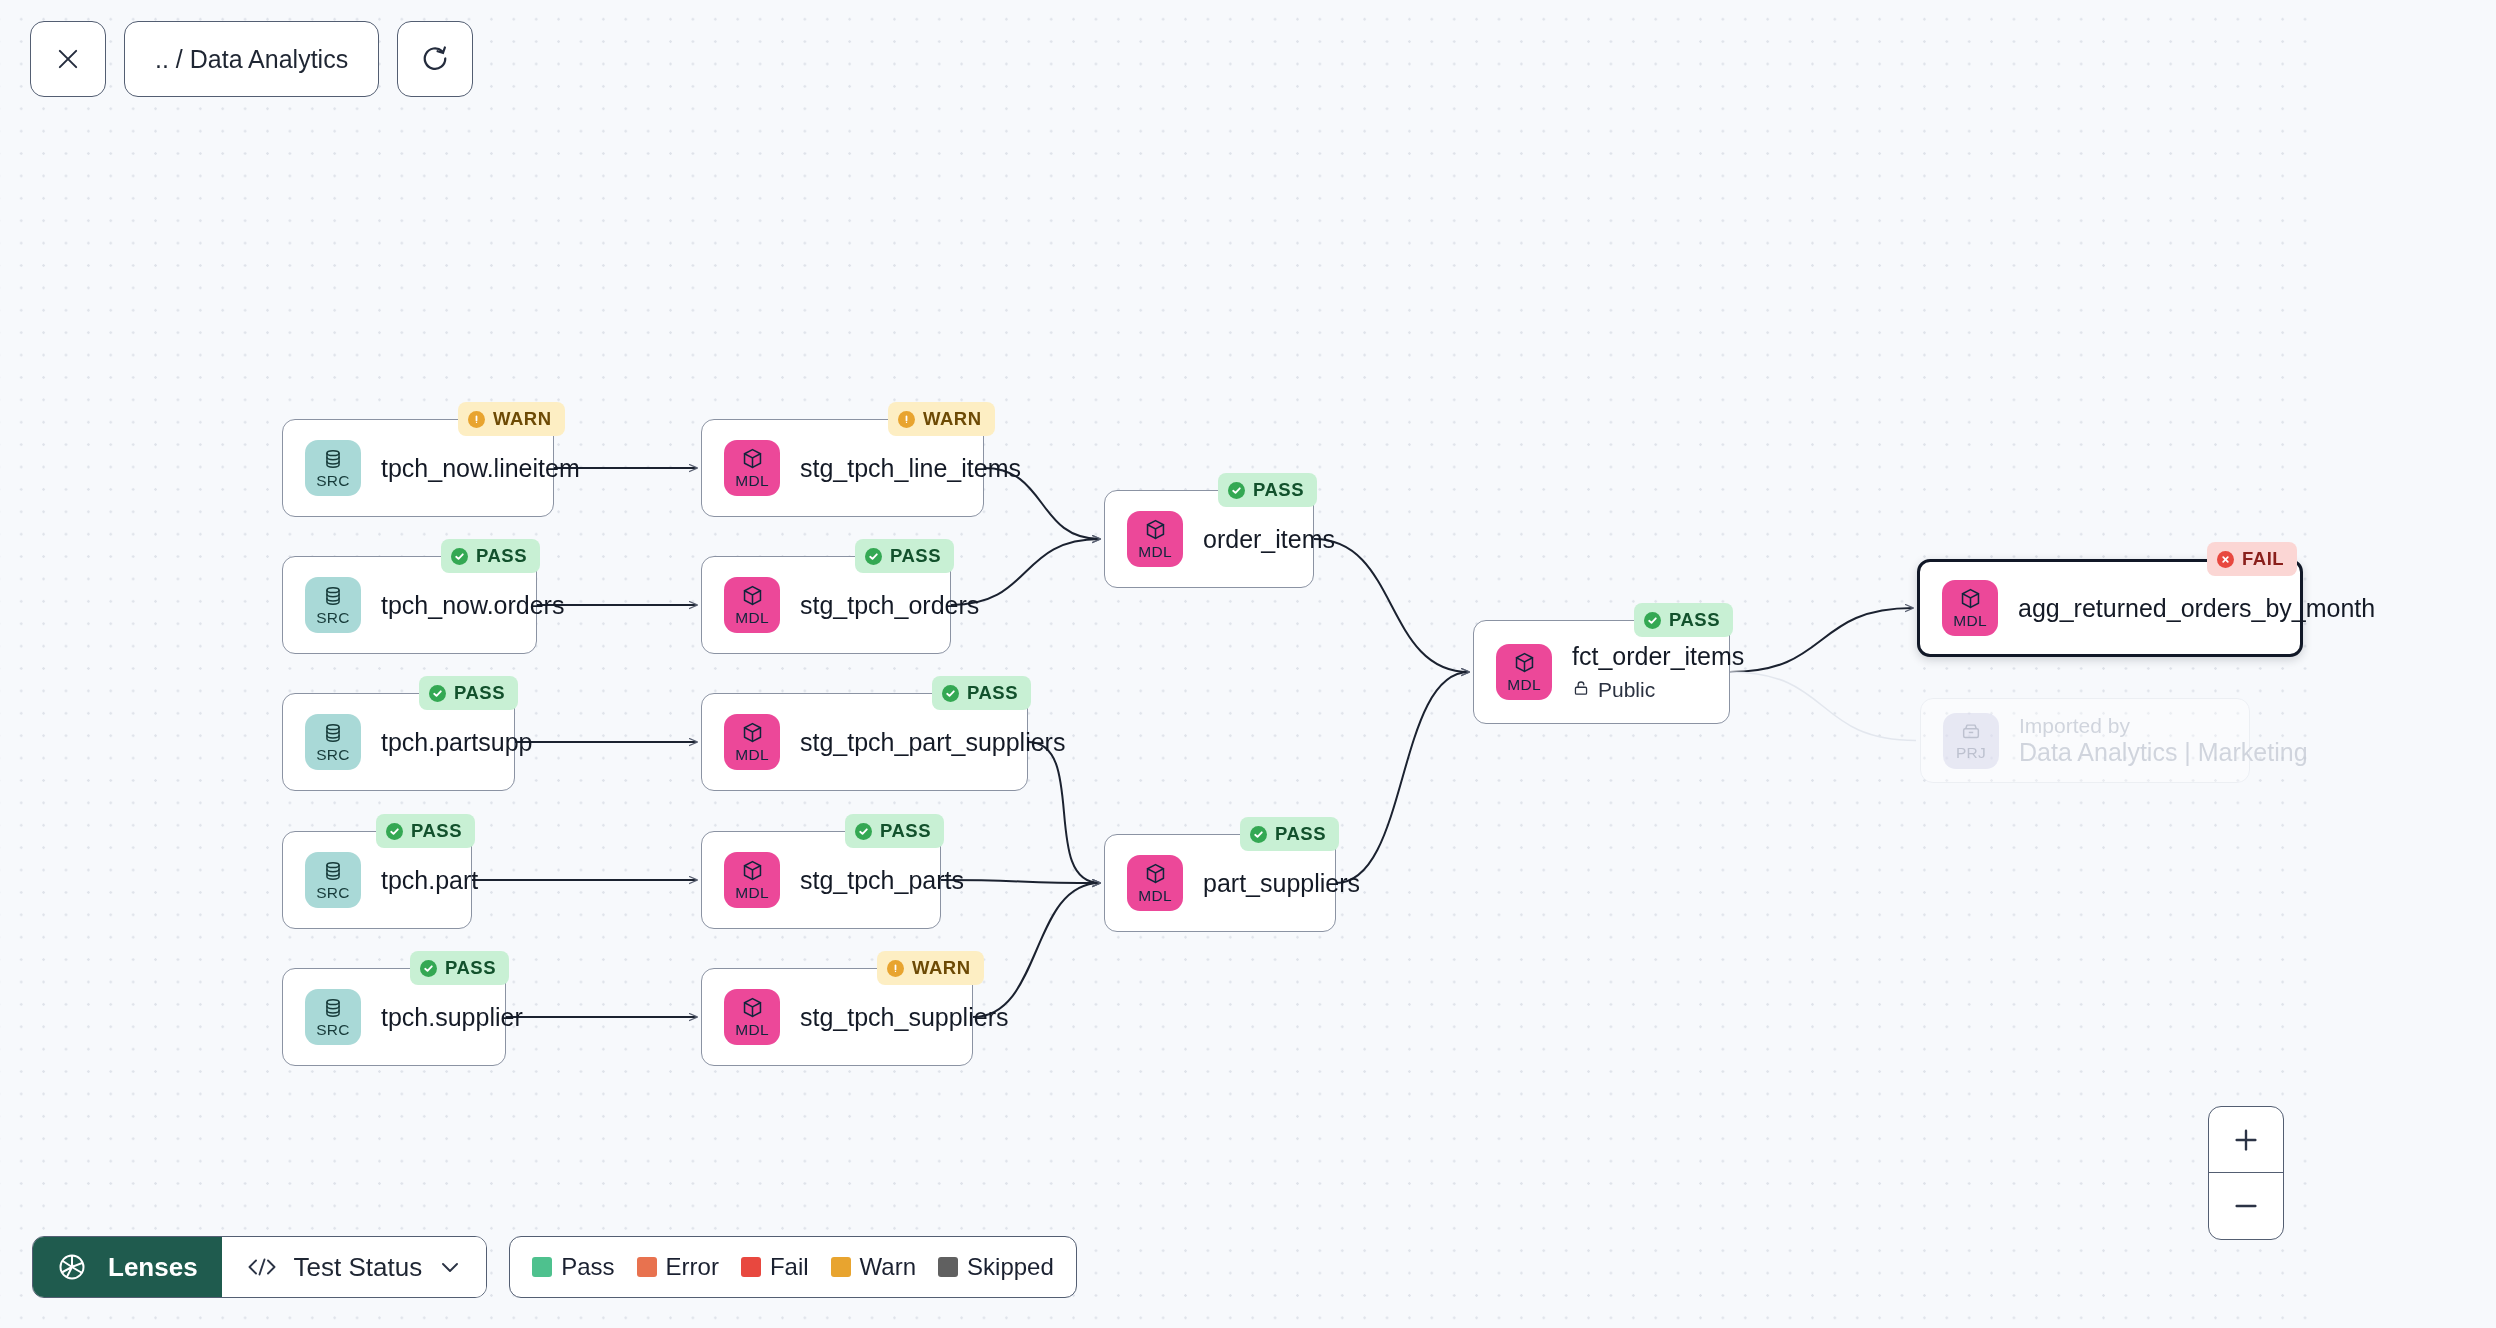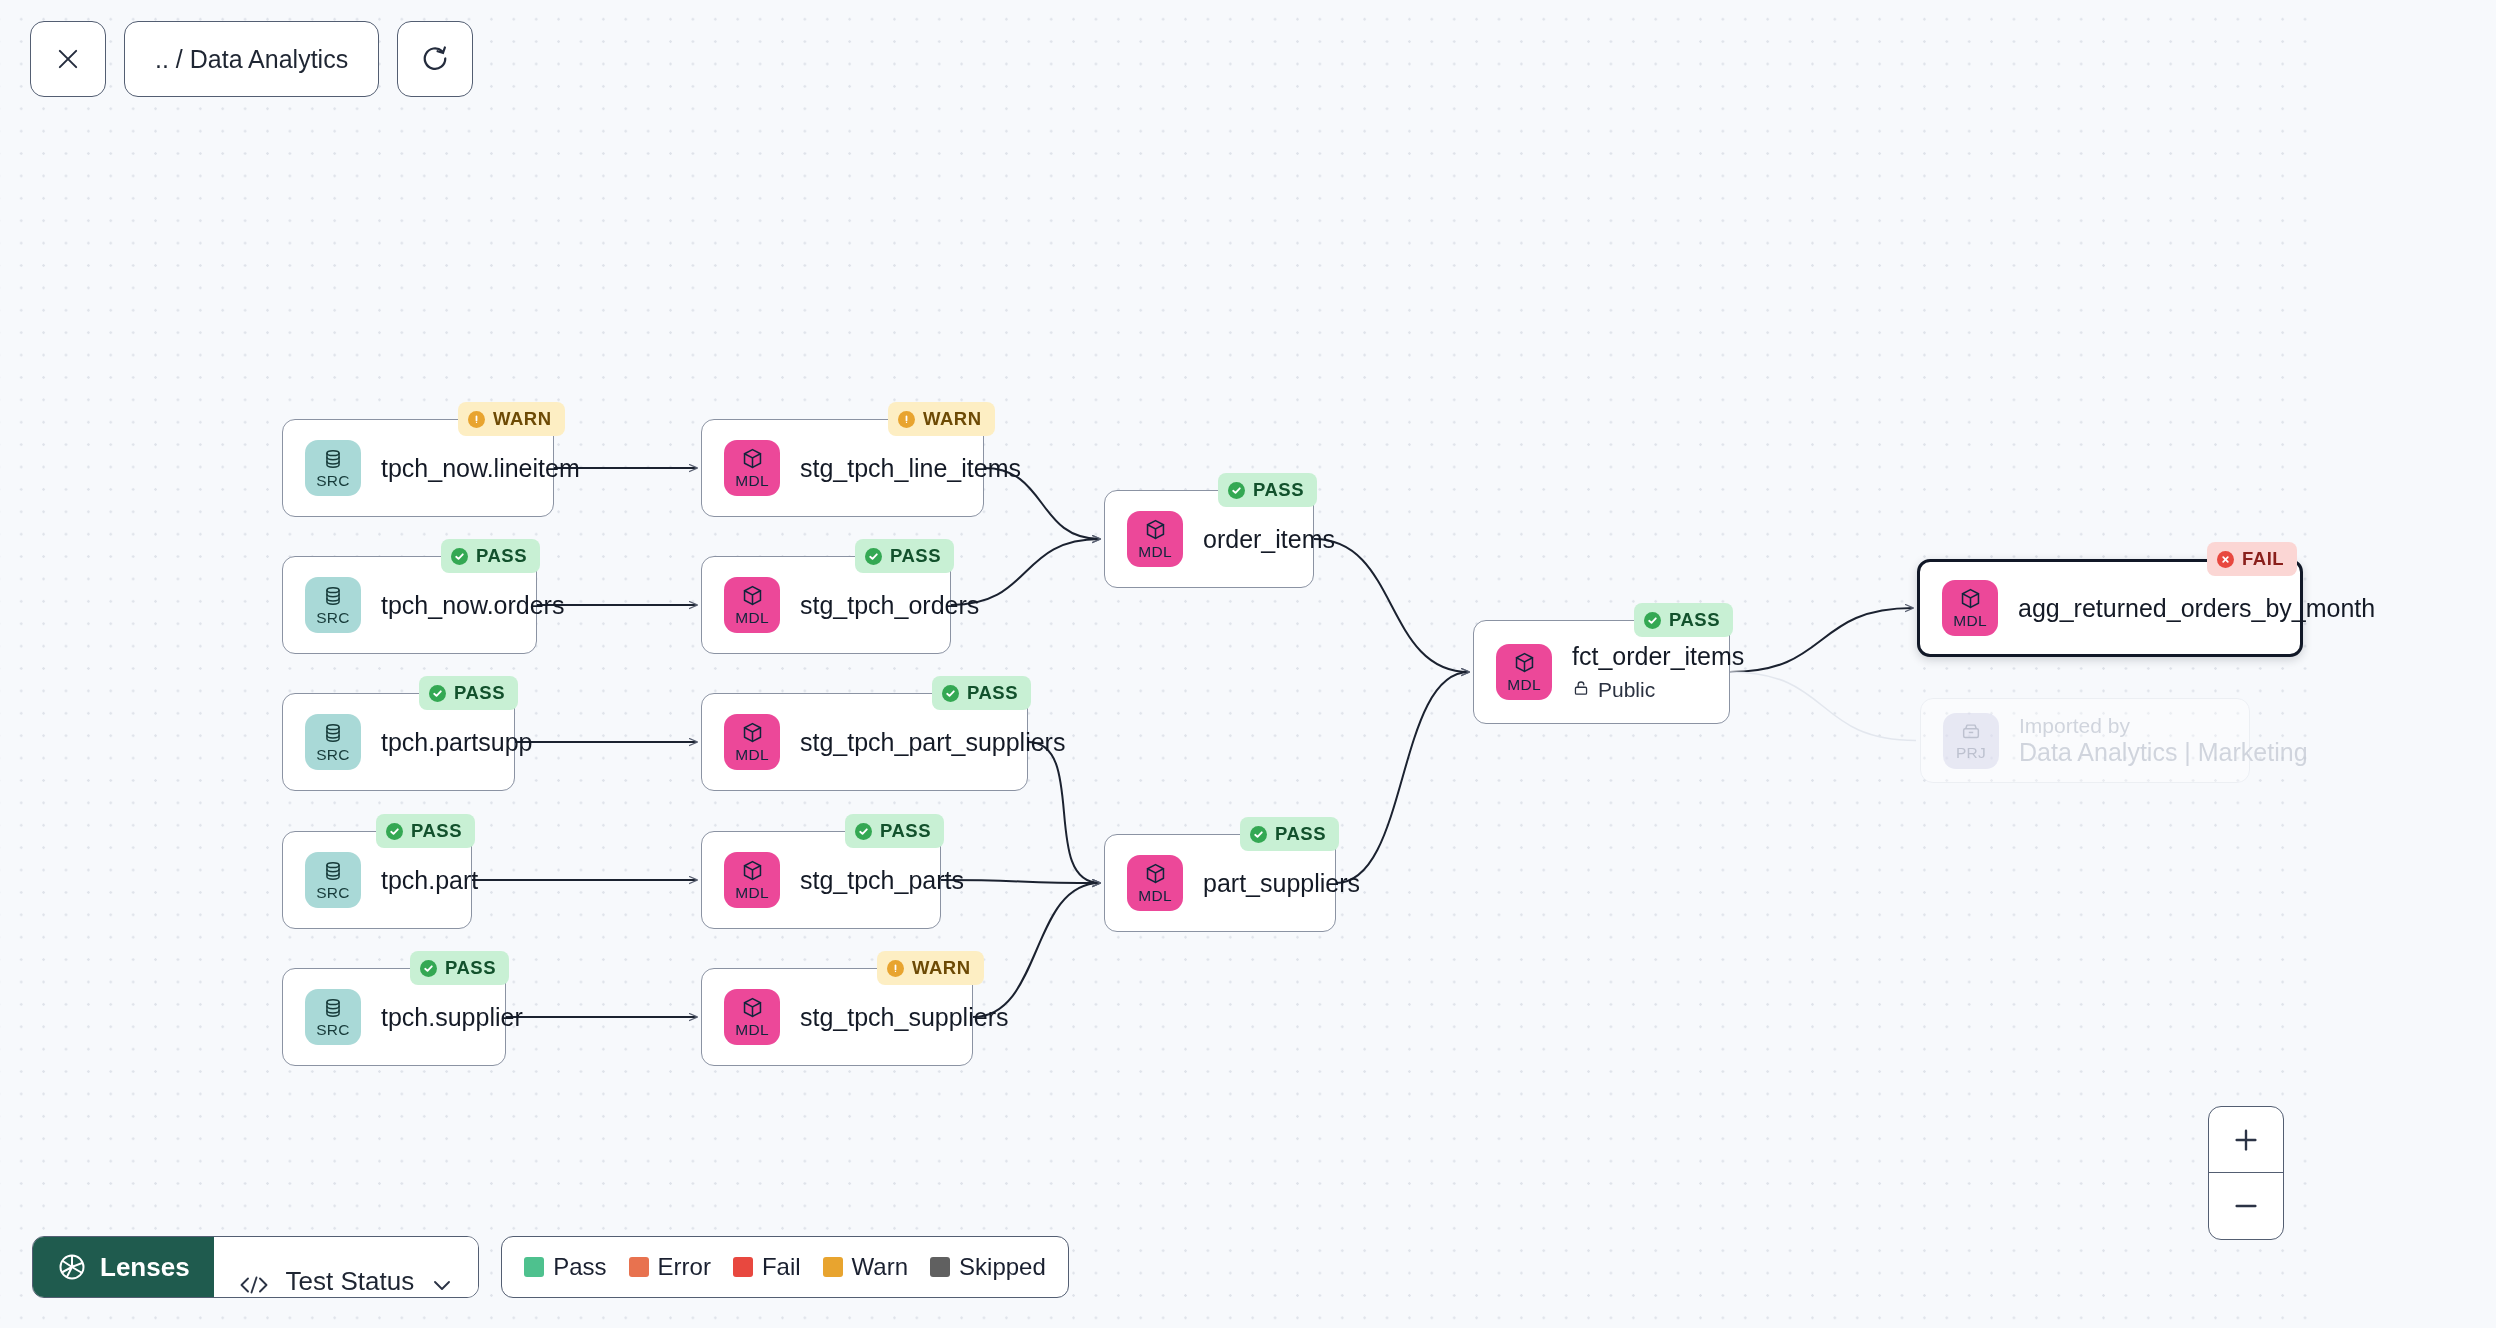--- a/index.html
+++ b/index.html
@@ -118,26 +118,26 @@
   .badge .dot svg { display:block; }
 
   
   #bottombar { position: absolute; left: 32px; bottom: 30px; display: flex; align-items: center; gap: 22px; z-index: 45; }
   #lenses-group {
     display: flex; height: 62px; border-radius: 12px; overflow: hidden;
     border: 1.6px solid #535e72; background:#fff;
   }
   #lenses-btn {
     background: #1f5b4e; color: #ffffff;
-    display: flex; align-items: center; gap: 13px;
+    display: flex; align-items: center; gap: 21px;
     padding: 0 24px; font-size: 26px; font-weight: bold;
   }
   #test-status-btn {
     background: #ffffff; color: #1f2633;
-    display: flex; align-items: flex-end; gap: 16px;
+    display: flex; align-items: center; gap: 16px;
     padding: 0 24px; font-size: 26px;
   }
   #legend {
     height: 62px; background: #ffffff;
     border: 1.6px solid #535e72; border-radius: 12px;
     display: flex; align-items: center; gap: 22px; padding: 0 22px;
   }
   .lg { display: flex; align-items: center; gap: 9px; font-size: 24px; color: #1a2030; }
   .lg .sw { width: 20px; height: 20px; border-radius: 3px; flex: 0 0 20px; }
 

